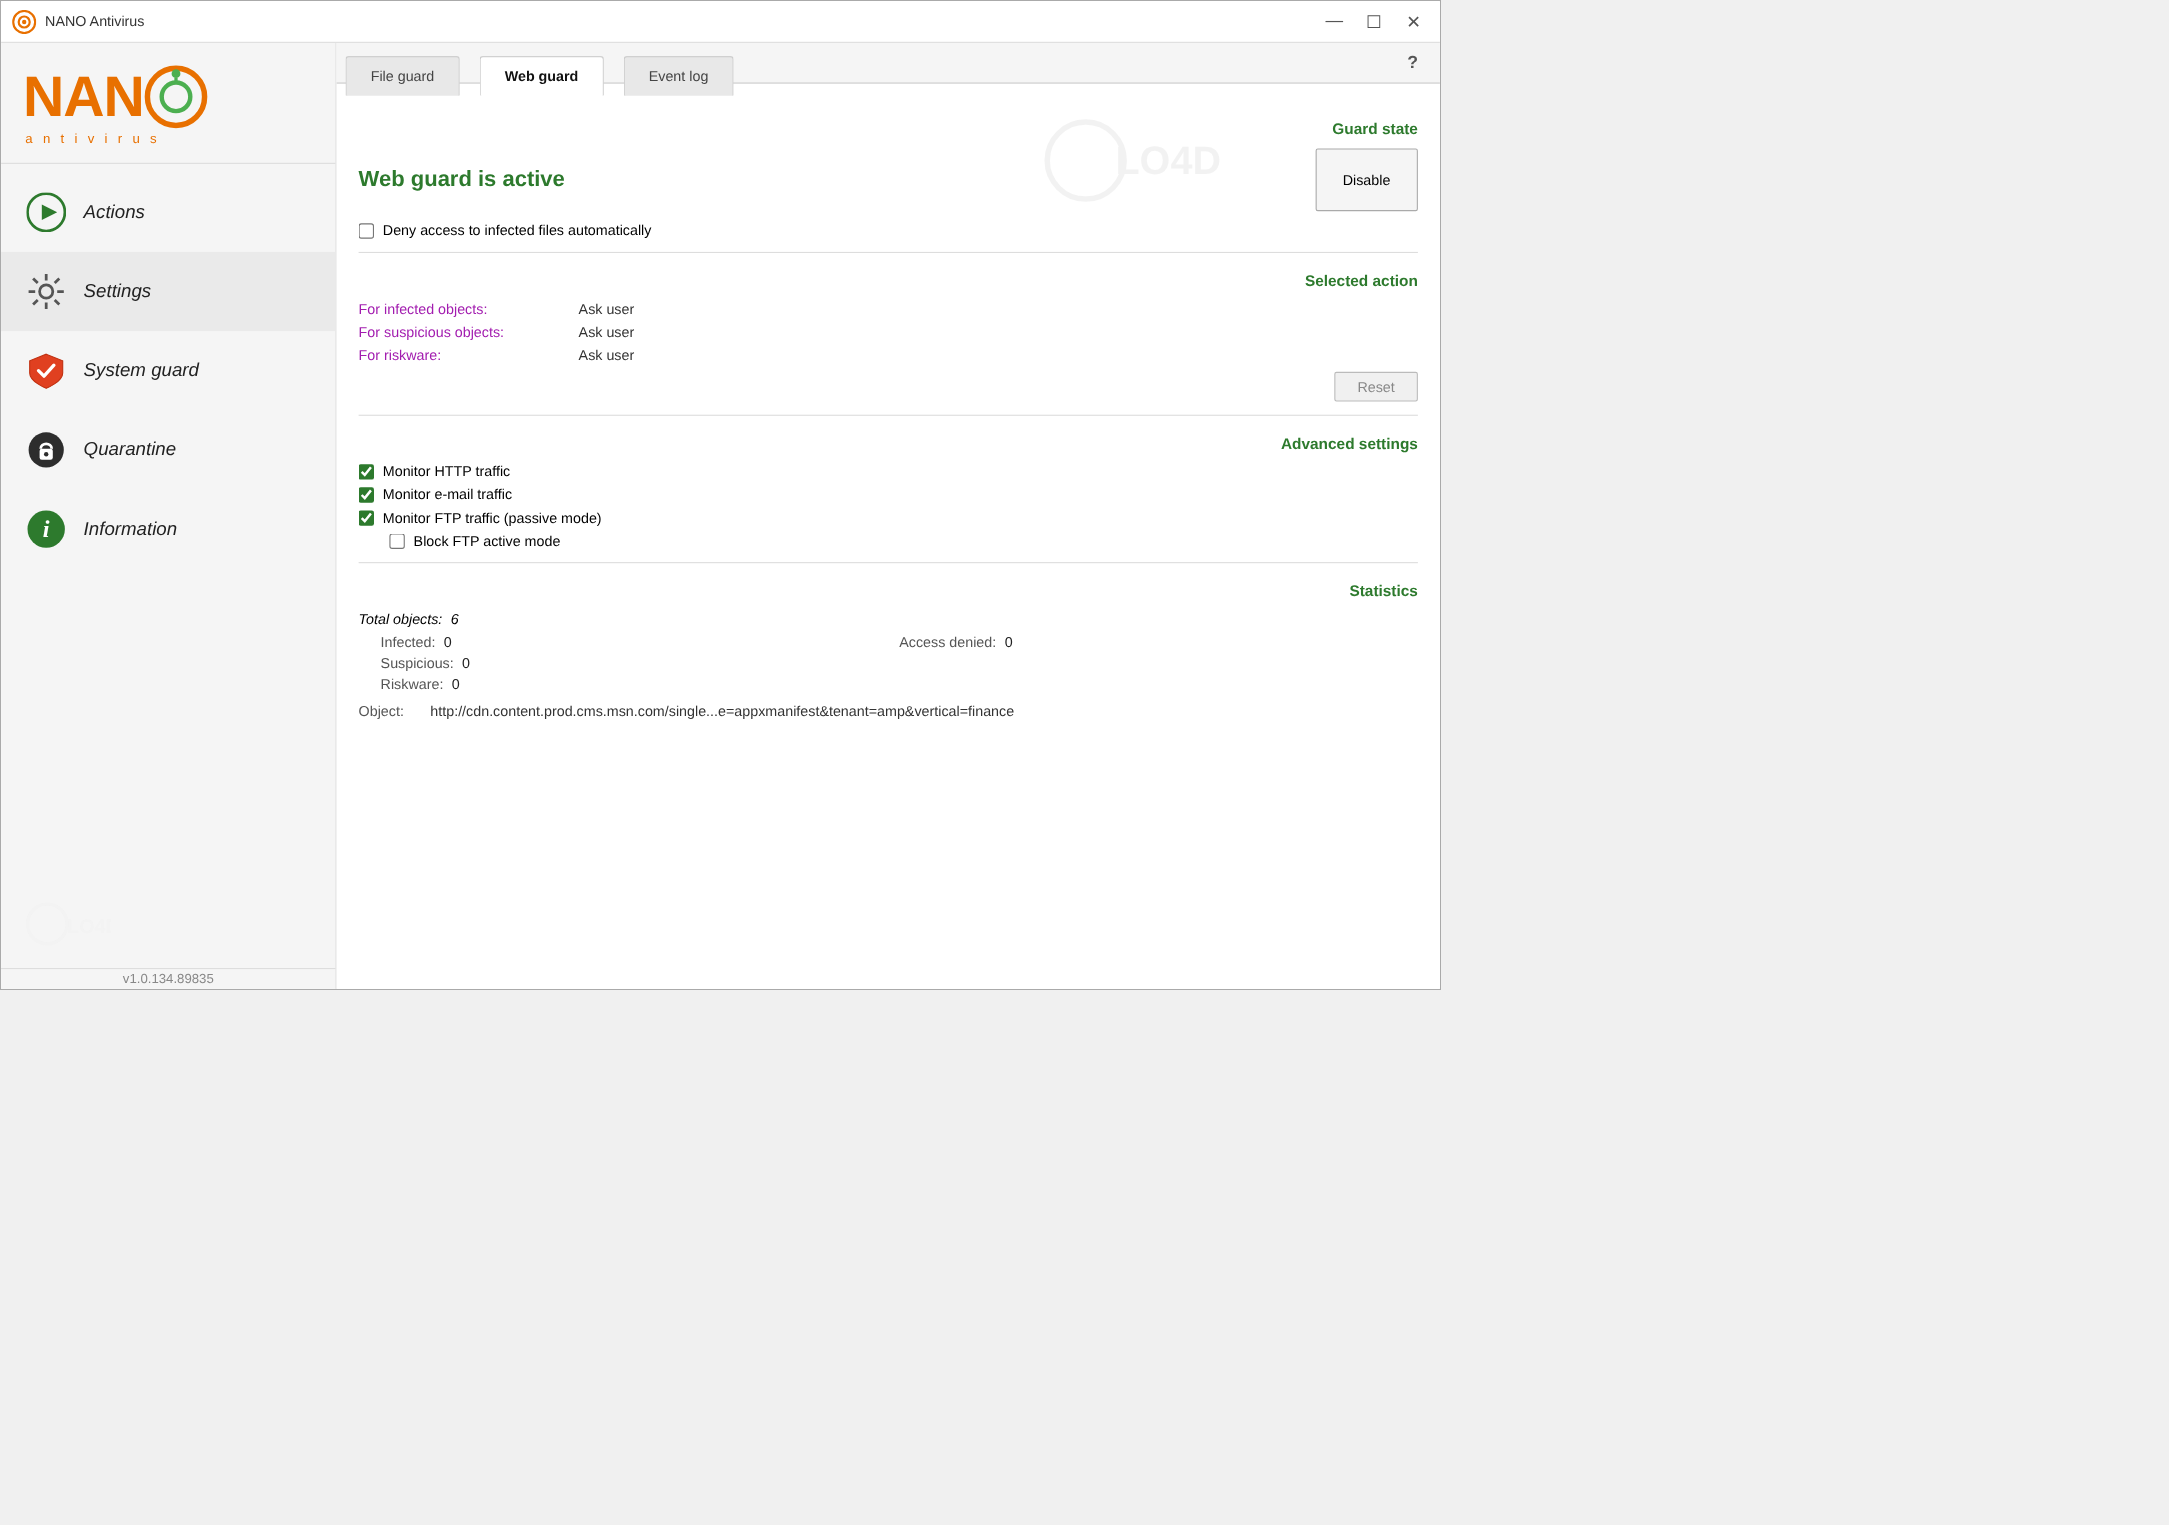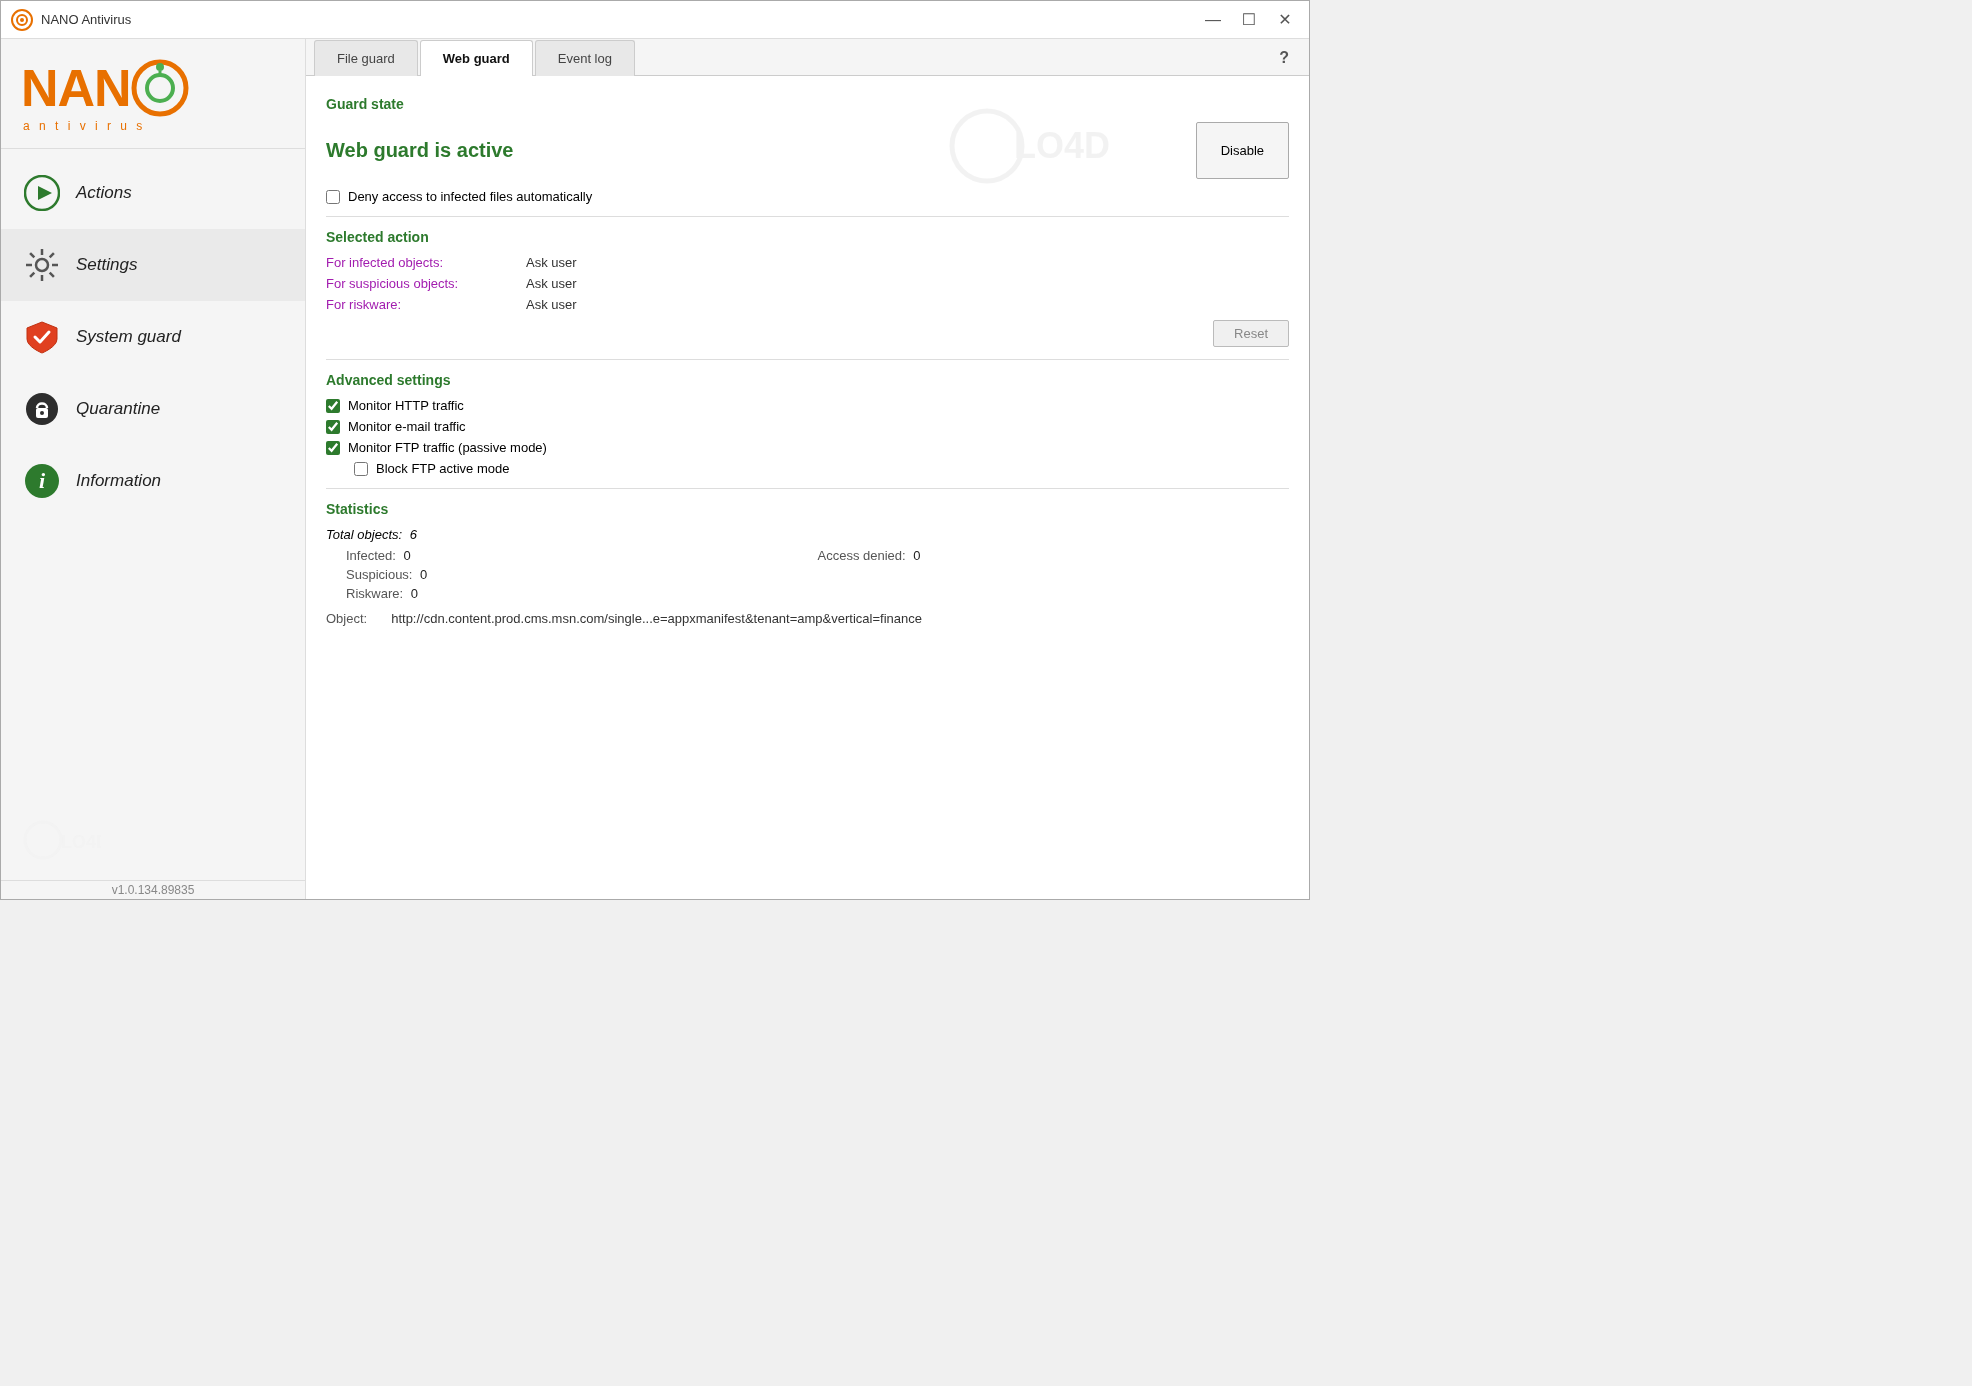--- a/index.html
+++ b/index.html
@@ -142,26 +142,26 @@
       background: #f5f5f5;
       padding: 0 8px;
       position: relative;
     }
     .tab {
       padding: 10px 22px;
       cursor: pointer;
       border: 1px solid #ccc;
       border-bottom: none;
       background: #e8e8e8;
-      margin-right: 2px;
+      margin-right: 18px;
       font-size: 13px;
       color: #444;
       border-radius: 3px 3px 0 0;
       position: relative;
-      top: 1px;
+      top: 12px;
     }
     .tab.active {
       background: #fff;
       font-weight: 600;
       color: #111;
       border-color: #ccc;
       z-index: 2;
     }
     .tab-help {
       margin-left: auto;
@@ -177,21 +177,22 @@
       flex: 1;
       overflow-y: auto;
       padding: 16px 20px;
     }
 
     .section-title {
       font-size: 14px;
       font-weight: 700;
       color: #2d7a2d;
       margin-bottom: 10px;
-      margin-top: 4px;
+      margin-top: 17px;
+      text-align: right;
     }
     .section-divider {
       border: none;
       border-top: 1px solid #ddd;
       margin: 12px 0;
     }
 
     
     .guard-state-row {
       display: flex;

